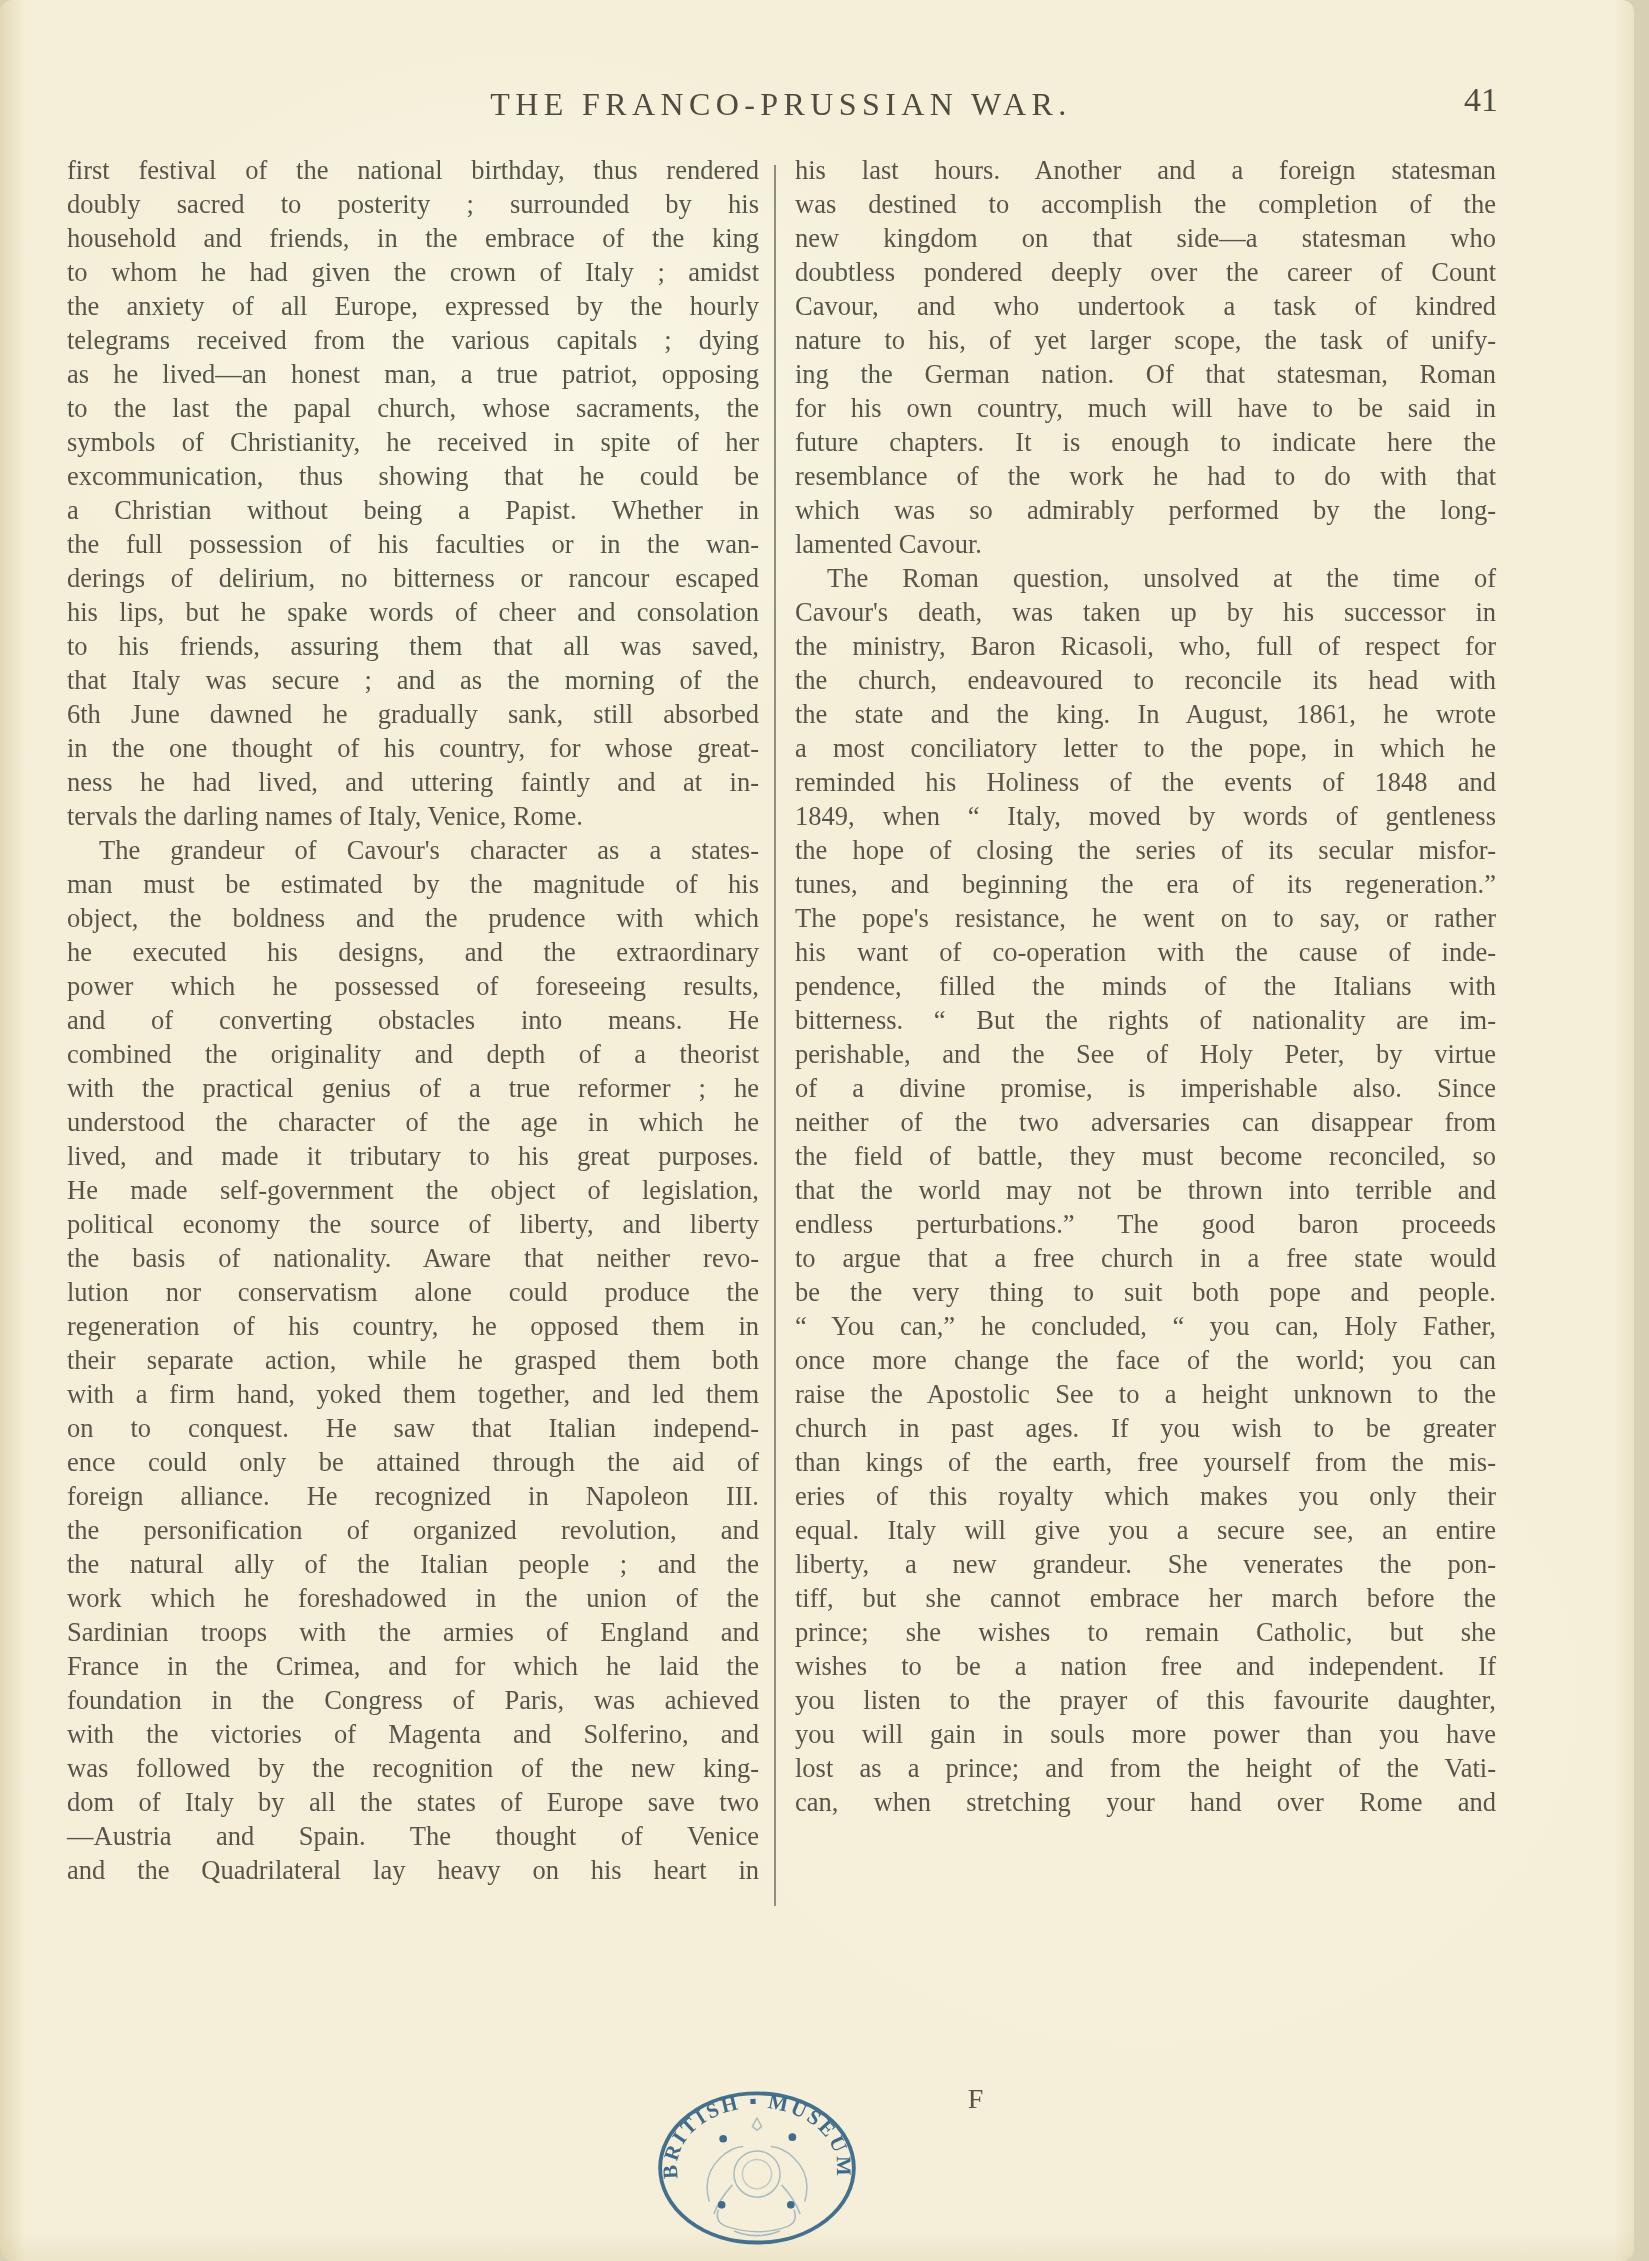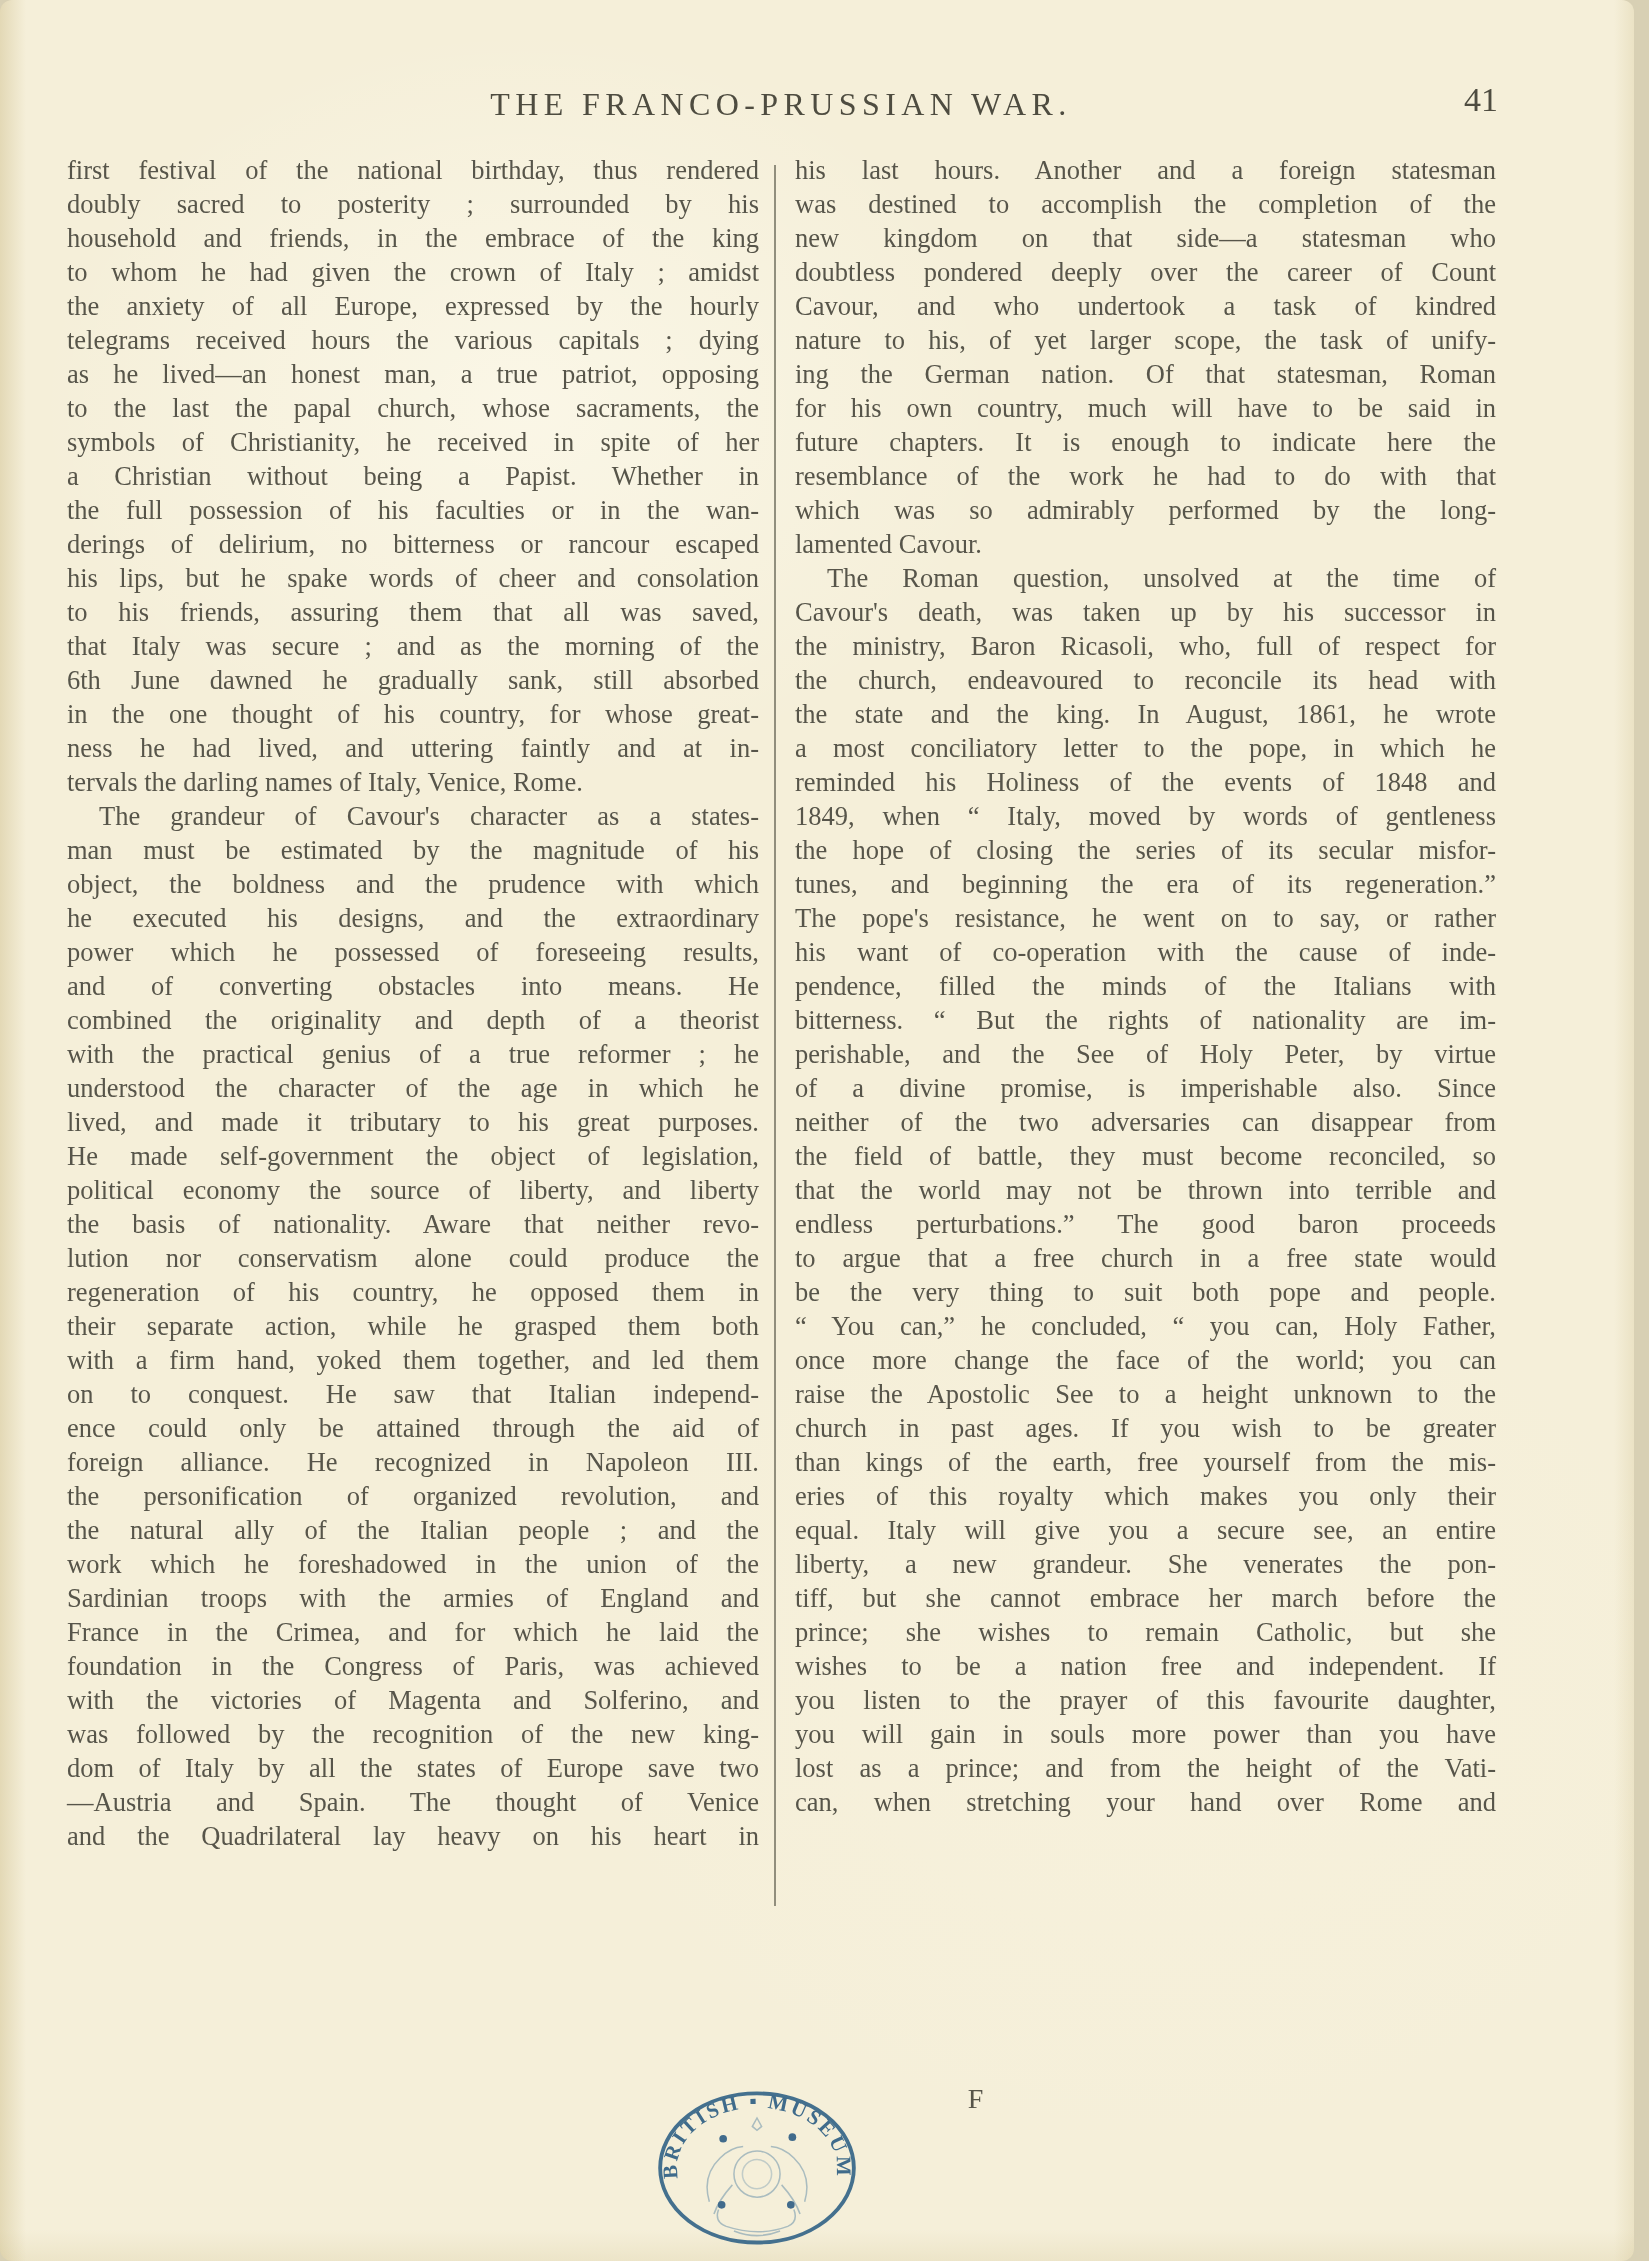--- a/index.html
+++ b/index.html
@@ -64,24 +64,25 @@
   <div class="running-title">THE FRANCO-PRUSSIAN WAR.</div>
 
   <div class="page-number">41</div>
 
   <div class="column col-left">
       <div class="line">first festival of the national birthday, thus rendered</div>
       <div class="line">doubly sacred to posterity ; surrounded by his</div>
       <div class="line">household and friends, in the embrace of the king</div>
       <div class="line">to whom he had given the crown of Italy ; amidst</div>
       <div class="line">the anxiety of all Europe, expressed by the hourly</div>
-      <div class="line">telegrams received hours the various capitals ; dying</div>
+      <div class="line">telegrams received from the various capitals ; dying</div>
       <div class="line">as he lived—an honest man, a true patriot, opposing</div>
       <div class="line">to the last the papal church, whose sacraments, the</div>
       <div class="line">symbols of Christianity, he received in spite of her</div>
+      <div class="line">excommunication, thus showing that he could be</div>
       <div class="line">a Christian without being a Papist.  Whether in</div>
       <div class="line">the full possession of his faculties or in the wan-</div>
       <div class="line">derings of delirium, no bitterness or rancour escaped</div>
       <div class="line">his lips, but he spake words of cheer and consolation</div>
       <div class="line">to his friends, assuring them that all was saved,</div>
       <div class="line">that Italy was secure ; and as the morning of the</div>
       <div class="line">6th June dawned he gradually sank, still absorbed</div>
       <div class="line">in the one thought of his country, for whose great-</div>
       <div class="line">ness he had lived, and uttering faintly and at in-</div>
       <div class="line endline">tervals the darling names of Italy, Venice, Rome.</div>

